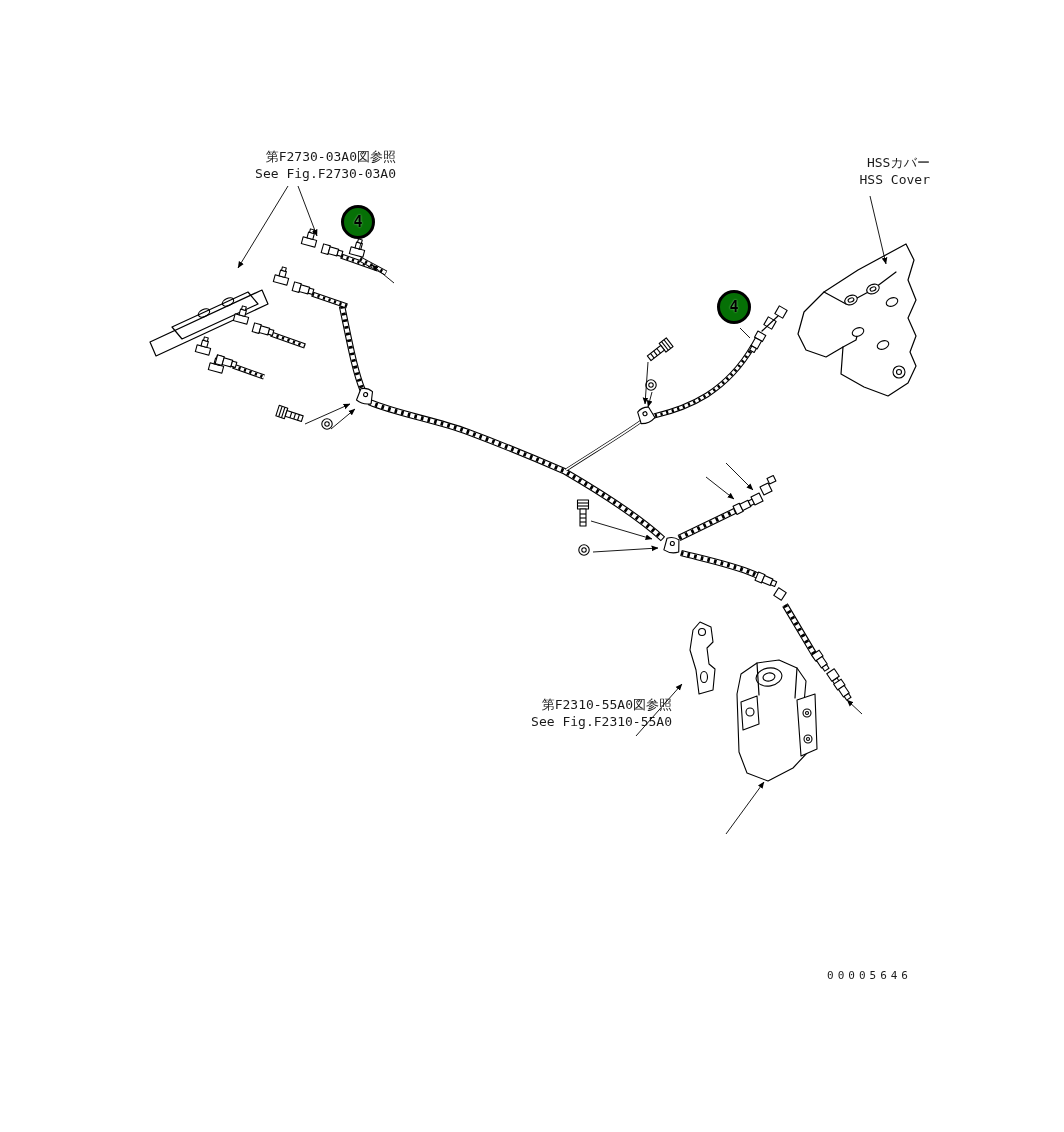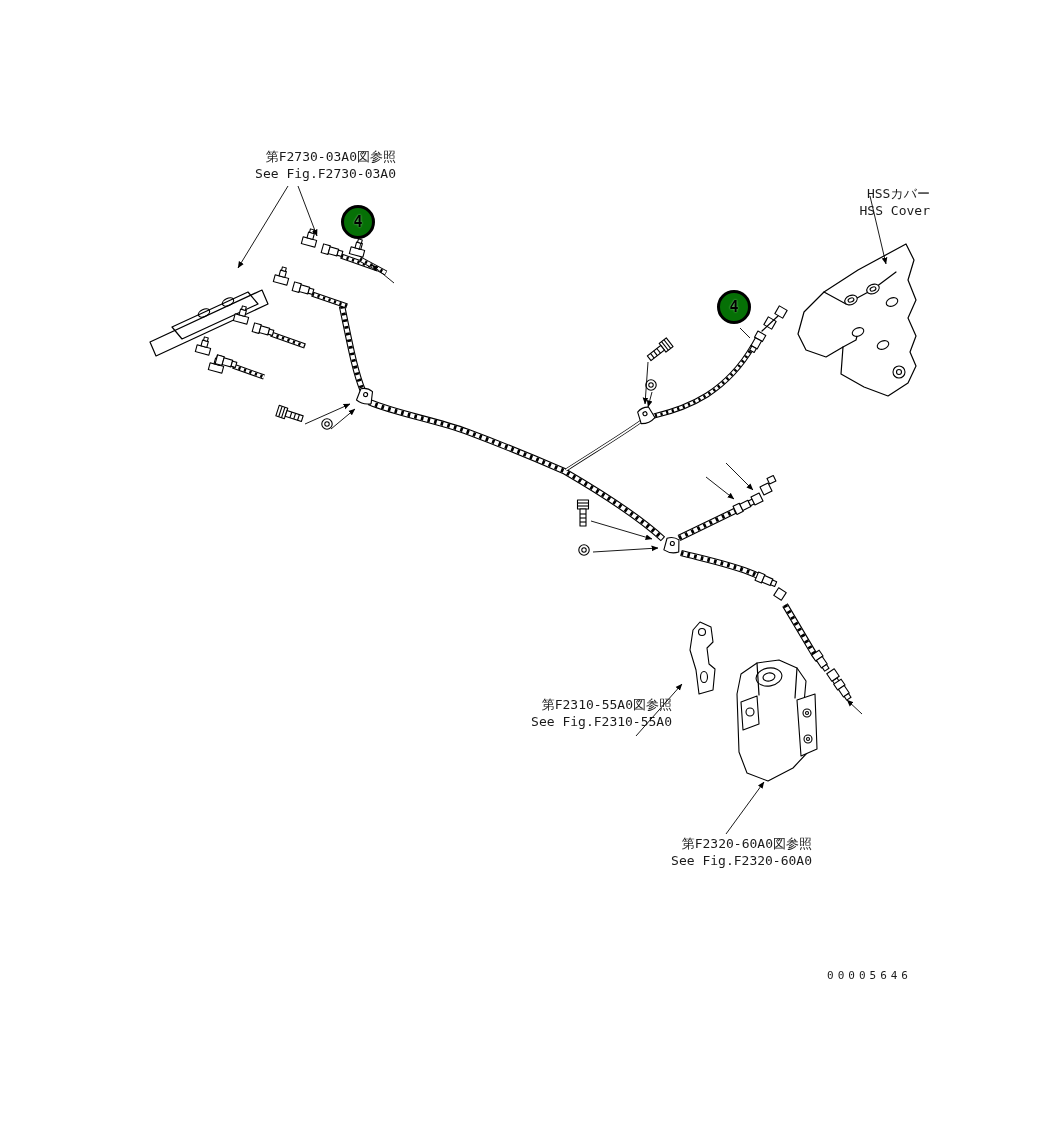--- a/index.html
+++ b/index.html
@@ -236,33 +236,29 @@
       <path d="M 361,243 L 359,250"></path>
       <path d="M 740,328 L 750,338"></path>
     </g>
   </svg>
 
   <div class="label" style="left:210px; top:148px; width:186px;">
     <div>第F2730-03A0図参照</div>
     <div>See Fig.F2730-03A0</div>
   </div>
 
-  <div class="label" style="left:810px; top:154px; width:120px;margin-top:31px;">
+  <div class="label" style="left:810px; top:154px; width:120px;">
     <div>HSSカバー</div>
     <div>HSS Cover</div>
   </div>
 
   <div class="label" style="left:492px; top:696px; width:180px;">
     <div>第F2310-55A0図参照</div>
     <div>See Fig.F2310-55A0</div>
   </div>
 
-  <div class="label" style="left:632px; top:835px; width:180px;">
-    <div>第F2320-60A0図参照</div>
-    <div>See Fig.F2320-60A0</div>
-  </div>
 
   <div class="balloon" style="left:341px; top:205px;">4</div>
   <div class="balloon" style="left:717px; top:290px;">4</div>
 
   <div class="partno" style="left:800px; top:969px; width:112px; text-align:right;">00005646</div>
 
 </div>
 
 </body></html>

